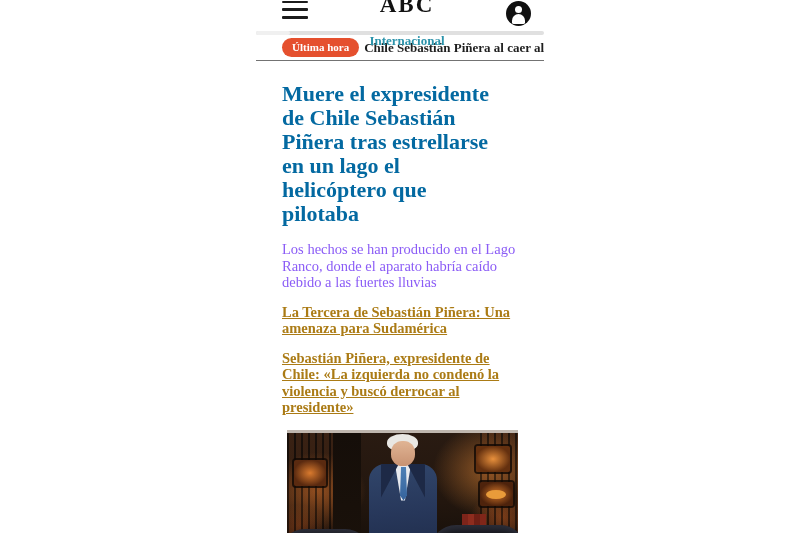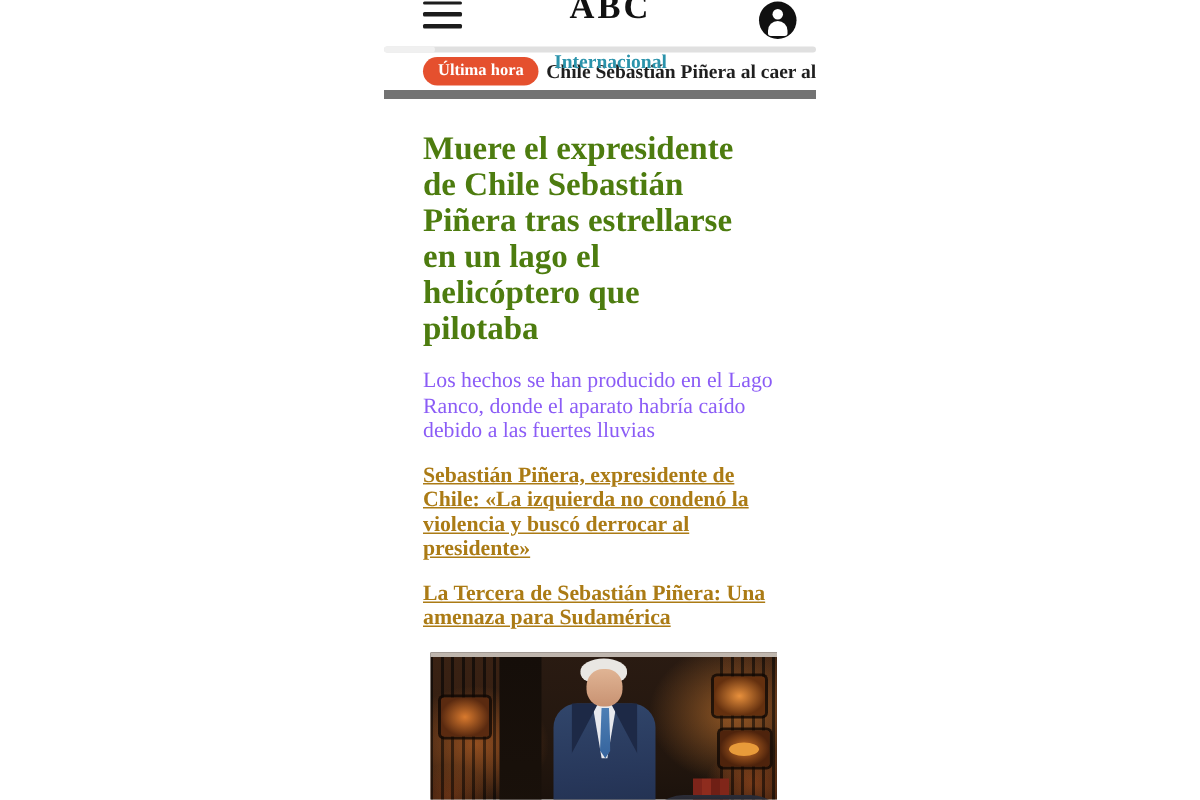--- a/index.html
+++ b/index.html
@@ -105,21 +105,21 @@
     background: #f0f0f0;
     border-radius: 3px;
   }
 
   
   .ticker {
     display: flex;
     align-items: center;
     height: 25px;
     padding-left: 26px;
-    border-bottom: 6px solid #737373;
+    border-bottom: 1px solid #737373;
     overflow: hidden;
     white-space: nowrap;
     cursor: pointer;
   }
   .badge {
     position: relative;
     z-index: 1;
     flex: 0 0 auto;
     background: #e5502e;
     color: #fff;
@@ -136,21 +136,21 @@
     overflow: hidden;
   }
 
   
   .article { padding: 0 26px; }
   .headline {
     margin: 21px 0 0;
     font-size: 22px;
     line-height: 24px;
     font-weight: 700;
-    color: #4d7c0f;
+    color: #0369a1;
     white-space: pre-line;
   }
   .subhead {
     margin: 15px 0 0;
     font-size: 14.5px;
     line-height: 16.5px;
     color: #8b5cf6;
     white-space: pre-line;
   }
   .rel-link {
@@ -267,26 +267,26 @@
     <h1 class="headline">Muere el expresidente
 de Chile Sebastián
 Piñera tras estrellarse
 en un lago el
 helicóptero que
 pilotaba</h1>
     <p class="subhead">Los hechos se han producido en el Lago
 Ranco, donde el aparato habría caído
 debido a las fuertes lluvias</p>
 
+    <a class="rel-link">La Tercera de Sebastián Piñera: Una
+amenaza para Sudamérica</a>
     <a class="rel-link">Sebastián Piñera, expresidente de
 Chile: «La izquierda no condenó la
 violencia y buscó derrocar al
 presidente»</a>
-    <a class="rel-link">La Tercera de Sebastián Piñera: Una
-amenaza para Sudamérica</a>
 
     <div class="photo">
       <div class="scene">
         <div class="toplight"></div>
         <div class="slats-left"></div>
         <div class="slats-right"></div>
         <div class="panel-mid"></div>
         <div class="shelf-box box1"></div>
         <div class="shelf-box box2"></div>
         <div class="shelf-box box3"></div>

